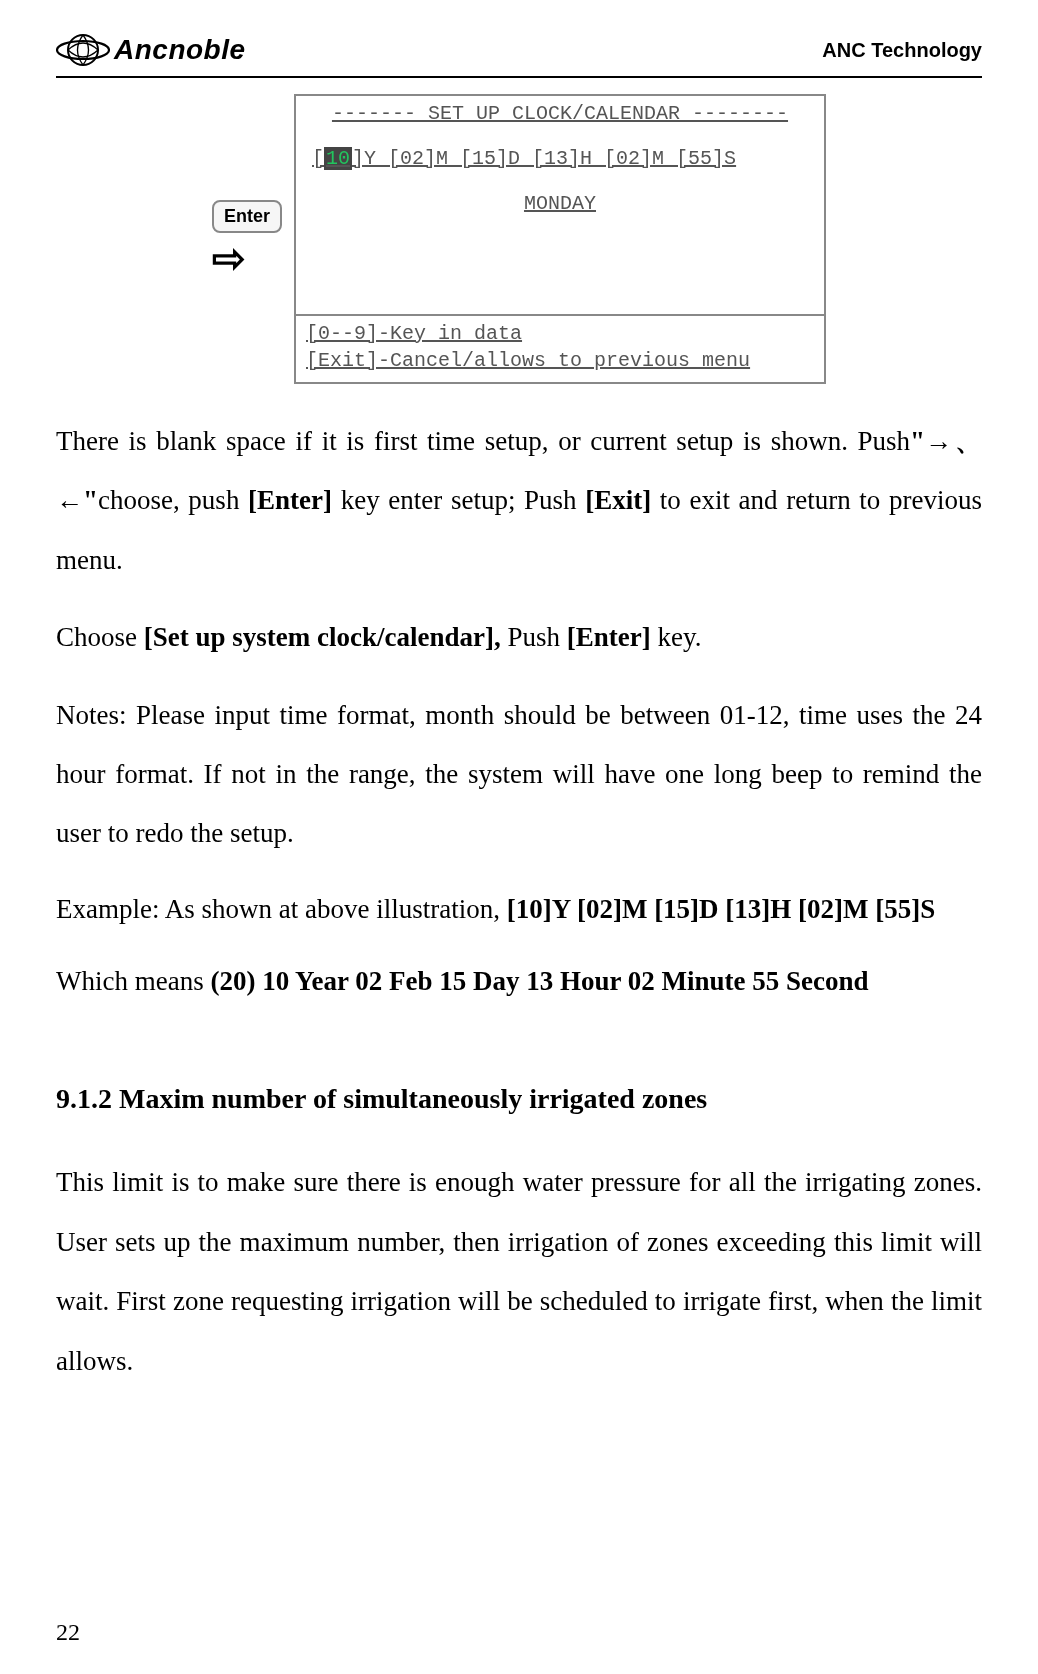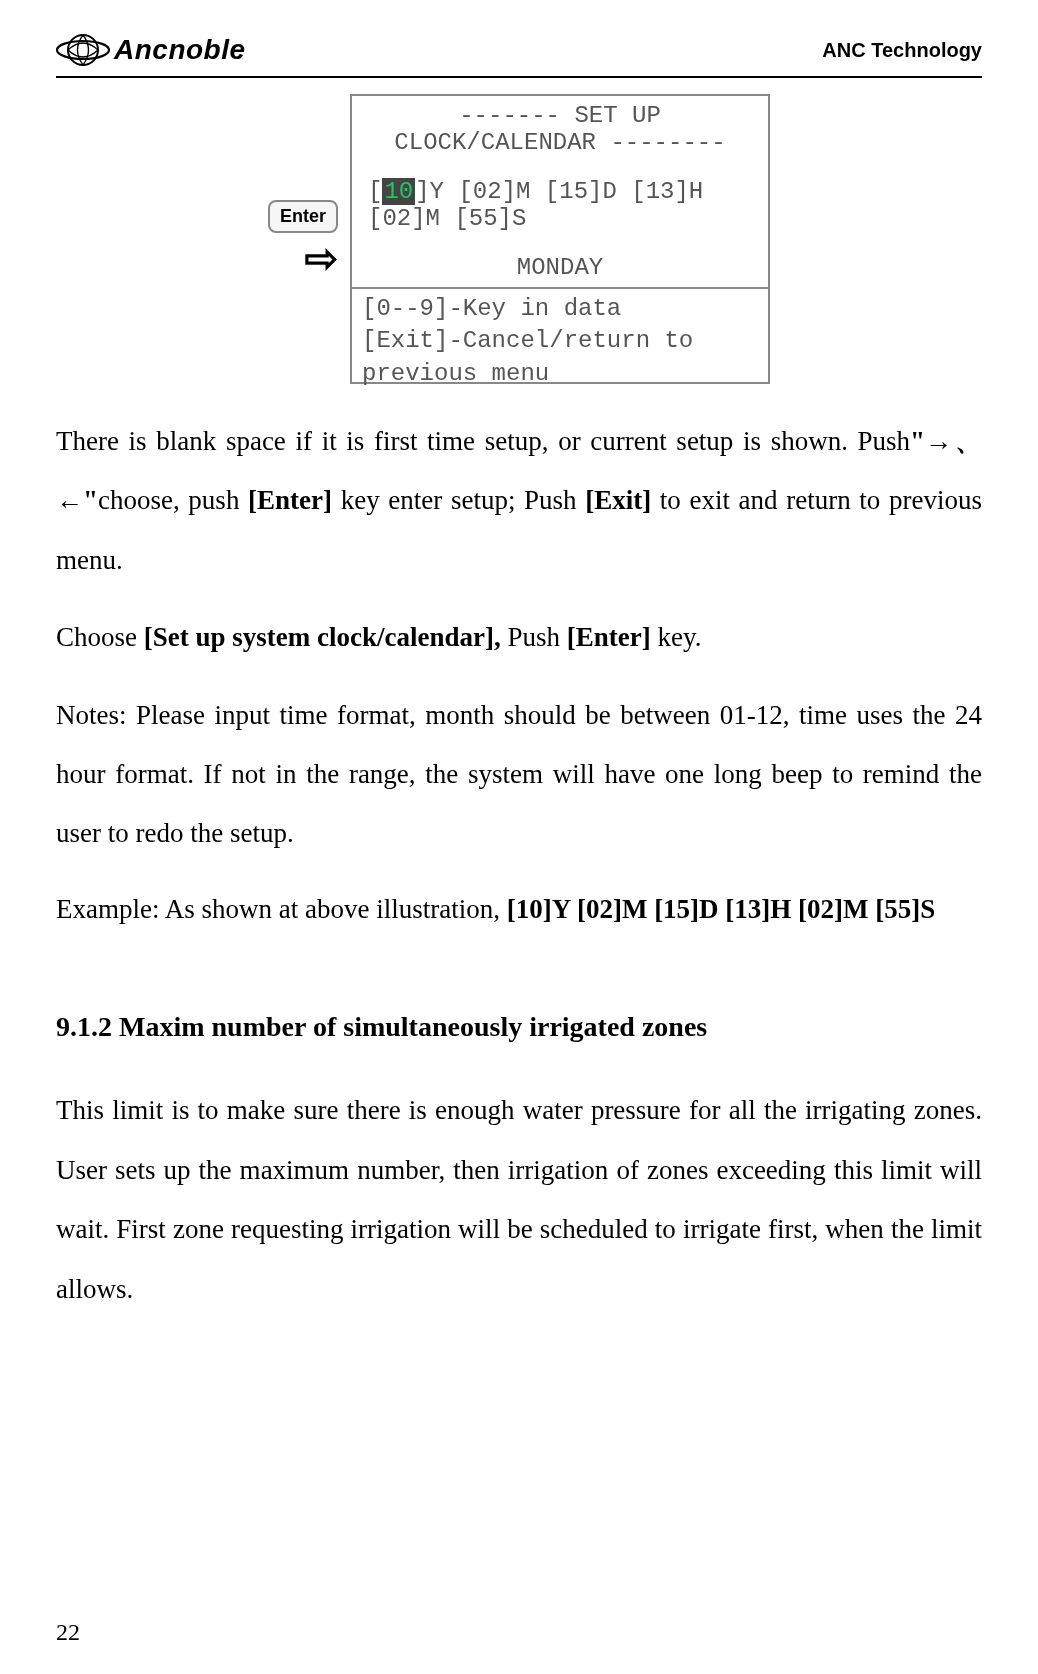--- a/index.html
+++ b/index.html
@@ -45,49 +45,50 @@
     .figure-row {
       display: flex;
       justify-content: center;
       align-items: center;
       gap: 12px;
       margin: 8px 0 28px 0;
     }
     .enter-col {
       display: flex;
       flex-direction: column;
-      align-items: flex-end;
+      align-items: flex-start;
       gap: 6px;
     }
     .enter-key {
       border: 2px solid #888;
       border-radius: 8px;
       padding: 4px 10px;
       font-family: Arial, sans-serif;
       font-weight: bold;
       font-size: 18px;
       background: #f6f6f6;
     }
     .arrow-right {
       font-size: 40px;
       line-height: 1;
       font-weight: bold;
     }
     .lcd-panel {
       border: 2px solid #888;
-      width: 420px;
+      width: 532px;
       height: 290px;
       box-sizing: border-box;
       padding: 0;
       display: flex;
       flex-direction: column;
       font-family: "Courier New", monospace;
-      font-size: 24px;
+      font-size: 20px;
       color: #555;
       background: #fff;
+      text-decoration: underline;
     }
     .lcd-upper {
       border-bottom: 2px solid #888;
       flex: 1;
       padding: 6px 10px;
       box-sizing: border-box;
       display: flex;
       flex-direction: column;
       gap: 22px;
     }
@@ -150,41 +151,44 @@
       <div class="arrow-right">⇨</div>
     </div>
     <div class="lcd-panel">
       <div class="lcd-upper">
         <div class="lcd-title">------- SET UP CLOCK/CALENDAR --------</div>
         <div class="lcd-data">[<span class="hl">10</span><span>]Y [02]M [15]D   [13]H [02]M [55]S</span></div>
         <div class="lcd-day">MONDAY</div>
       </div>
       <div class="lcd-lower">
         <div>[0--9]-Key in data</div>
-        <div>[Exit]-Cancel/return to previous menu</div>
+        <div>[Exit]-Cancel/allows to previous menu</div>
       </div>
     </div>
   </div>
 
   <div class="body-text">
 
     <p>
       <span>There is blank space if it is first time setup, or current setup is shown. Push</span><span class="bold">"→、←"</span><span>choose, push </span><span class="bold">[Enter]</span><span> key enter setup; Push </span><span class="bold">[Exit]</span><span> to exit and return to previous menu.</span>
     </p>
 
     <p>
       <span>Choose </span><span class="bold">[Set up system clock/calendar],</span><span> Push </span><span class="bold">[Enter]</span><span> key.</span>
     </p>
 
     <p>Notes: Please input time format, month should be between 01-12, time uses the 24 hour format. If not in the range, the system will have one long beep to remind the user to redo the setup.</p>
 
     <p class="tight">
       <span>Example: As shown at above illustration, </span><span class="bold">[10]Y [02]M [15]D     [13]H [02]M [55]S</span>
     </p>
 
+    <p class="tight">
+      <span>Which means </span><span class="bold">(20) 10 Year 02 Feb    15 Day    13 Hour    02    Minute    55 Second</span>
+    </p>
 
     <h2 class="section">9.1.2 Maxim number of simultaneously irrigated zones</h2>
 
     <p>This limit is to make sure there is enough water pressure for all the irrigating zones. User sets up the maximum number, then irrigation of zones exceeding this limit will wait. First zone requesting irrigation will be scheduled to irrigate first, when the limit allows.</p>
 
   </div>
 
 </div>
 
 <div class="pgnum">22</div>

